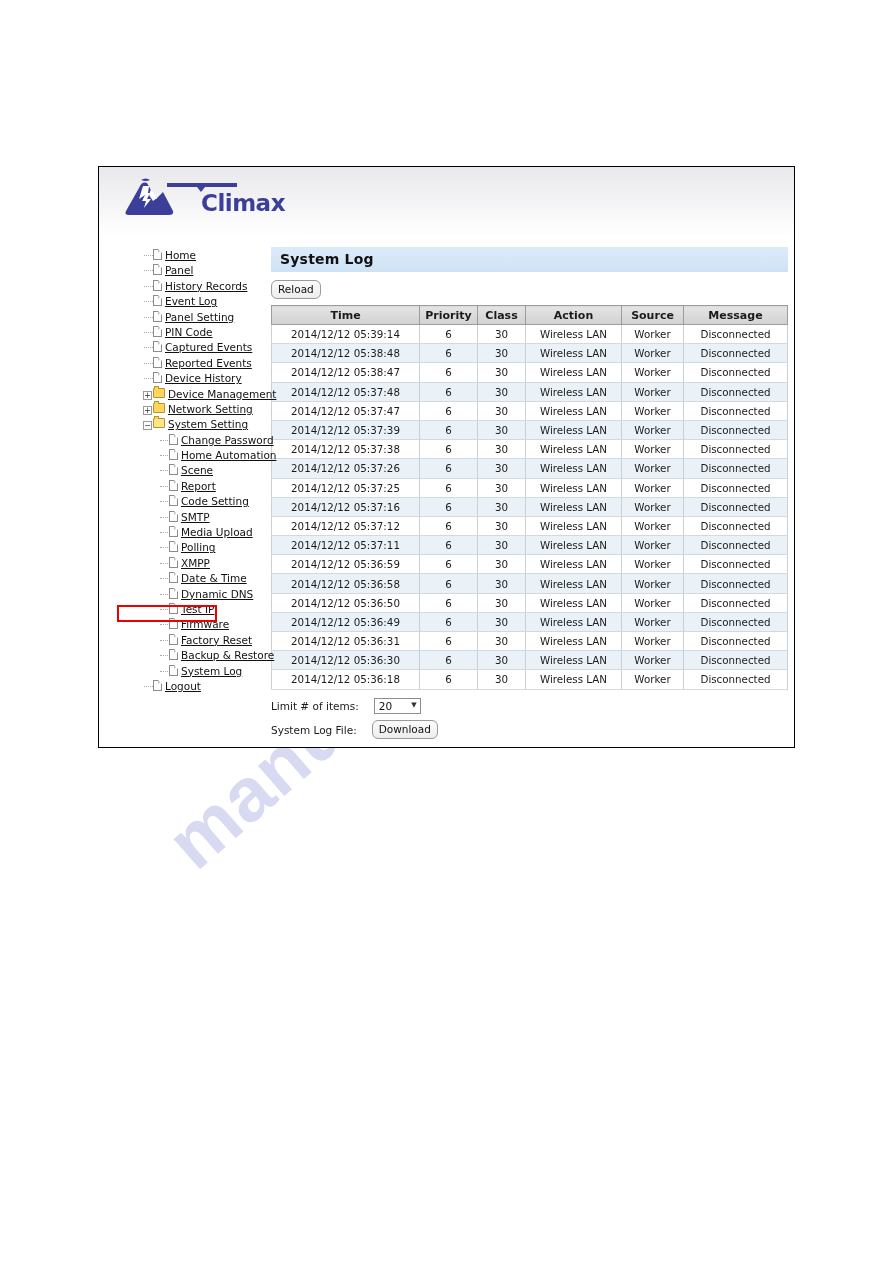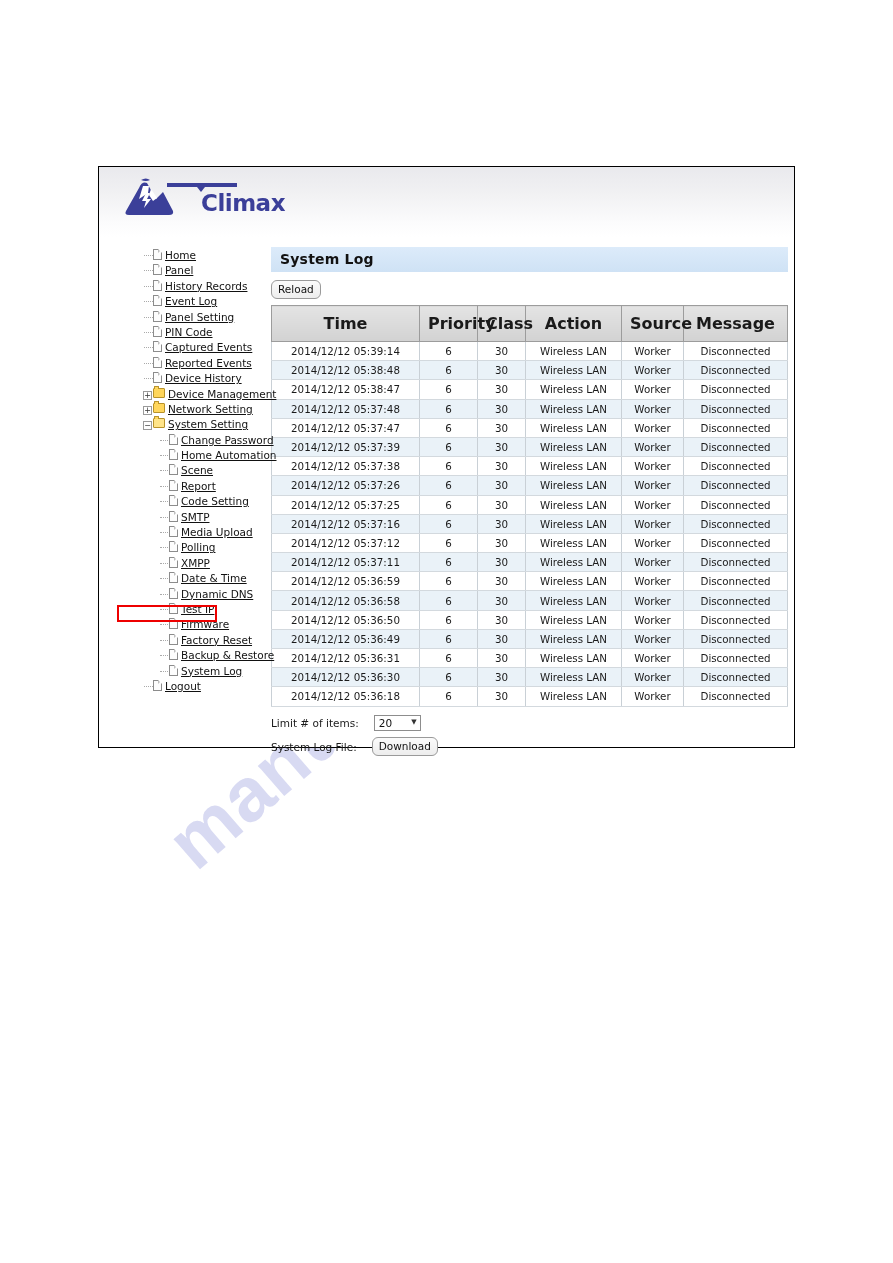--- a/index.html
+++ b/index.html
@@ -244,26 +244,26 @@
   #log-table {
     border-collapse: collapse;
     width: 516px;
     table-layout: fixed;
     border: 1px solid #9c9c9c;
   }
   #log-table th {
     background: linear-gradient(to bottom, #e4e4e4 0%, #d2d2d2 100%);
     border: 1px solid #9c9c9c;
     font-family: "DejaVu Sans", sans-serif;
-    font-size: 16px;
+    font-size: 11px;
     font-weight: bold;
     color: #1a1a1a;
     height: 18px;
     text-align: center;
-    padding: 8px;
+    padding: 0;
     margin-left: 48px;
   }
   #log-table td {
     border: 1px solid #d3d9de;
     border-left-color: #c9d0d6;
     border-right-color: #c9d0d6;
     font-family: "DejaVu Sans", sans-serif;
     font-size: 10.3px;
     color: #1a1a1a;
     height: 18.2px;

